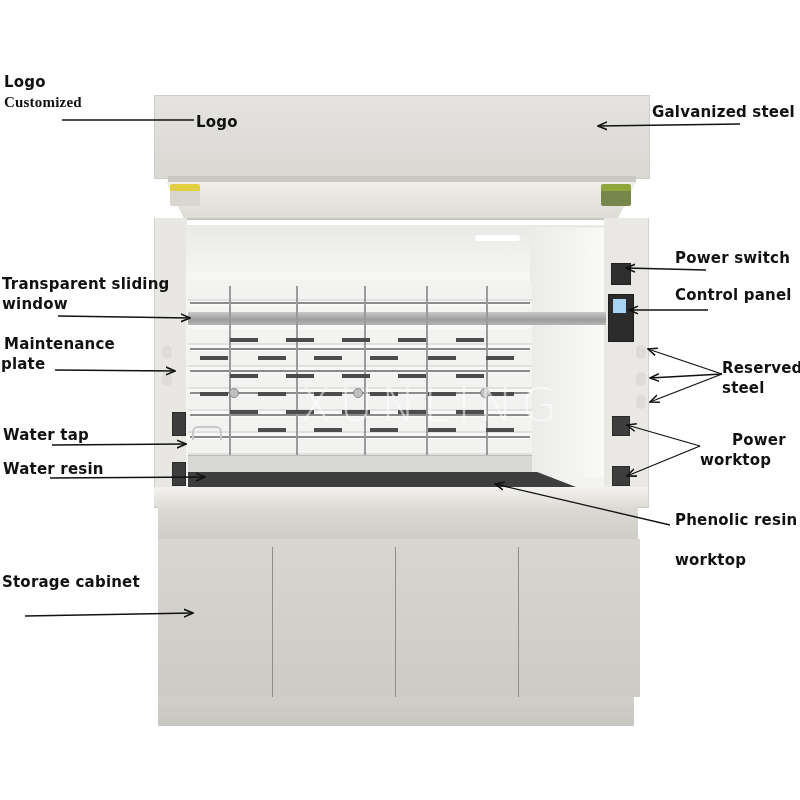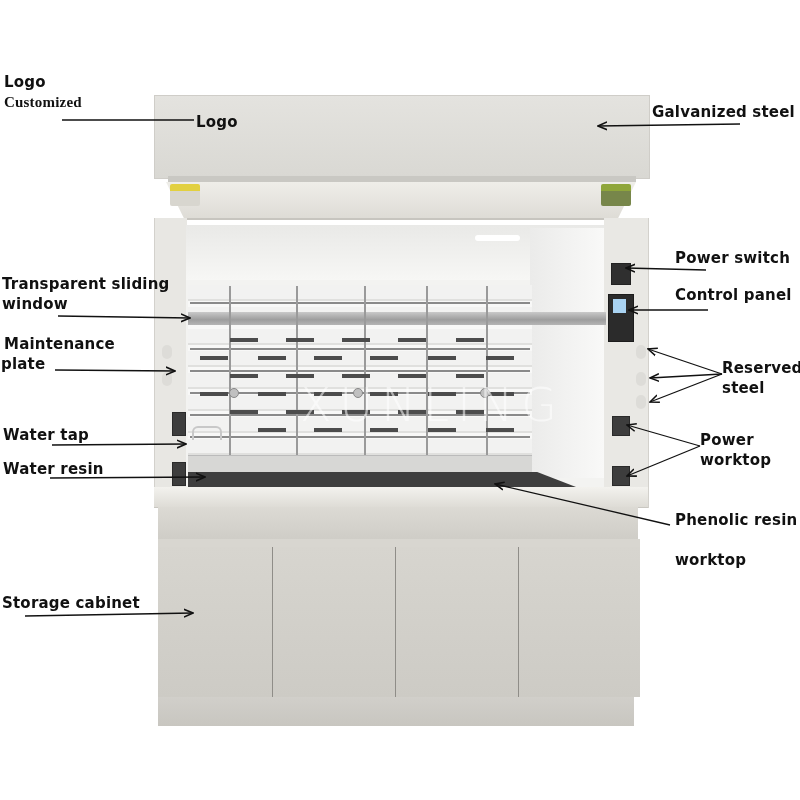--- a/index.html
+++ b/index.html
@@ -247,18 +247,18 @@
 <div class="label" style="left:2px; top:294px;">window</div>
 <div class="label" style="left:4px; top:334px;">Maintenance</div>
 <div class="label" style="left:1px; top:354px;">plate</div>
 <div class="label" style="left:3px; top:425px;">Water tap</div>
 <div class="label" style="left:3px; top:459px;">Water resin</div>
 
 <div class="label" style="left:675px; top:248px;">Power switch</div>
 <div class="label" style="left:675px; top:285px;">Control panel</div>
 <div class="label" style="left:722px; top:358px;">Reserved</div>
 <div class="label" style="left:722px; top:378px;">steel</div>
-<div class="label" style="left:700px; top:430px;text-align:right;">Power</div>
+<div class="label" style="left:732px; top:430px;text-align:right;">Power</div>
 <div class="label" style="left:700px; top:450px;">worktop</div>
 <div class="label" style="left:675px; top:510px;">Phenolic resin</div>
 <div class="label" style="left:675px; top:550px;">worktop</div>
 
-<div class="label" style="left:2px; top:593px;">Storage cabinet</div>
+<div class="label" style="left:2px; top:572px;">Storage cabinet</div>
 
 </body></html>

